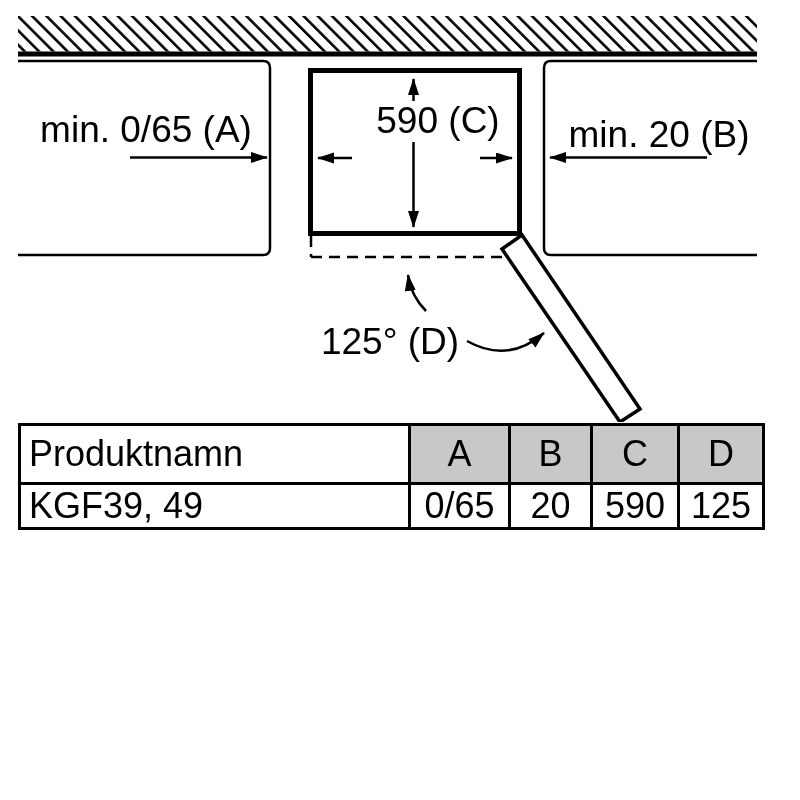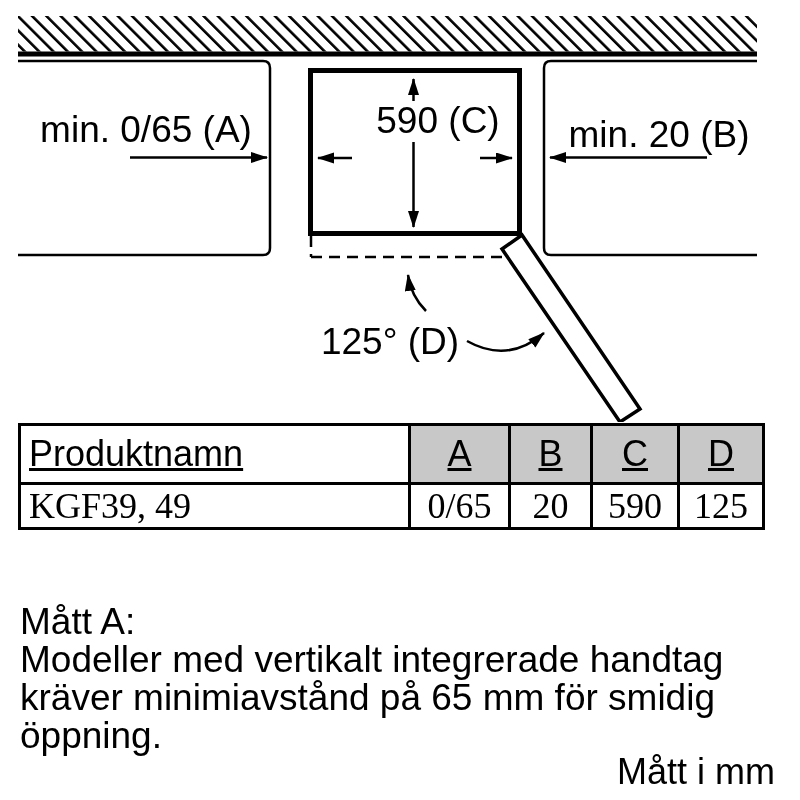--- a/index.html
+++ b/index.html
@@ -9,23 +9,23 @@
   .diagram-svg { position: absolute; left: 0; top: 0; }
   .svg-label { font-family: "Liberation Sans", sans-serif; font-size: 37px; fill: #000; }
 
   table.products { position: absolute; left: 18px; top: 423px; border-collapse: collapse;
                    table-layout: fixed; width: 744px; font-size: 36px; }
   table.products td, table.products th { border: 3px solid #000; font-weight: normal;
                    vertical-align: middle; overflow: hidden; white-space: nowrap; }
   table.products .name-col { text-align: left; padding-left: 8px; }
   table.products .val-col  { text-align: center; }
   table.products thead th.dim { background: #c8c8c8; }
-  tr.r-head { height: 59px; text-decoration: underline; }
+  tr.r-head { height: 59px; }
   tr.r-1 { height: 59px; }
-  tr.r-2 { height: 45px; font-family: Liberation Serif, serif; }
+  tr.r-2 { height: 45px; }
 
   .notes { position: absolute; left: 20px; top: 603px; font-size: 37px; line-height: 38px; }
   .units { position: absolute; right: 25px; top: 753px; font-size: 36px; line-height: 38px; }
 </style>
 </head>
 <body>
 
 <div class="sheet">
 
   <svg class="diagram-svg" width="800" height="422" viewBox="0 0 800 422">
@@ -97,22 +97,15 @@
       <tr class="r-2">
         <td class="name-col">KGF39, 49</td>
         <td class="val-col">0/65</td>
         <td class="val-col">20</td>
         <td class="val-col">590</td>
         <td class="val-col">125</td>
       </tr>
     </tbody>
   </table>
 
-  <div class="notes">
-    <div>Mått A:</div>
-    <div>Modeller med vertikalt integrerade handtag</div>
-    <div>kräver minimiavstånd på 65 mm för smidig</div>
-    <div>öppning.</div>
-  </div>
 
-  <div class="units">Mått i mm</div>
 
 </div>
 
 </body></html>

